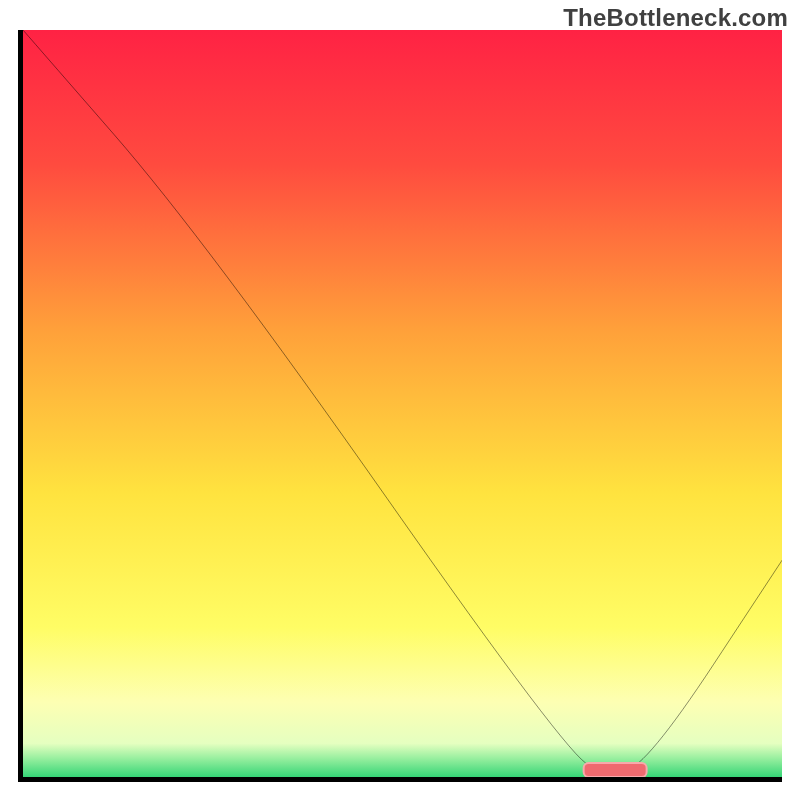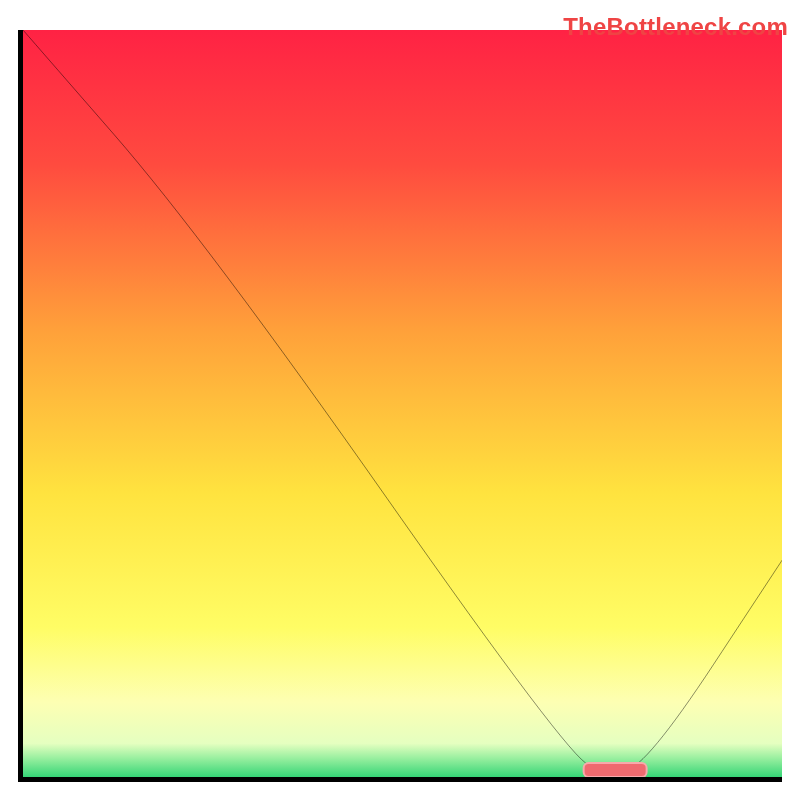--- a/index.html
+++ b/index.html
@@ -15,24 +15,23 @@
     position: relative;
     width: 800px;
     height: 800px;
   }
   .watermark {
     position: absolute;
     top: 4px;
     right: 12px;
     font-size: 24px;
     font-weight: 600;
-    color: #ef4444;
+    color: #404040;
     letter-spacing: 0.2px;
     z-index: 30;
-    margin-top: 9px;
   }
   .plot-frame {
     position: absolute;
     left: 18px;
     top: 30px;
     width: 764px;
     height: 752px;
     border-left: 5px solid #000;
     border-bottom: 5px solid #000;
     box-sizing: border-box;

